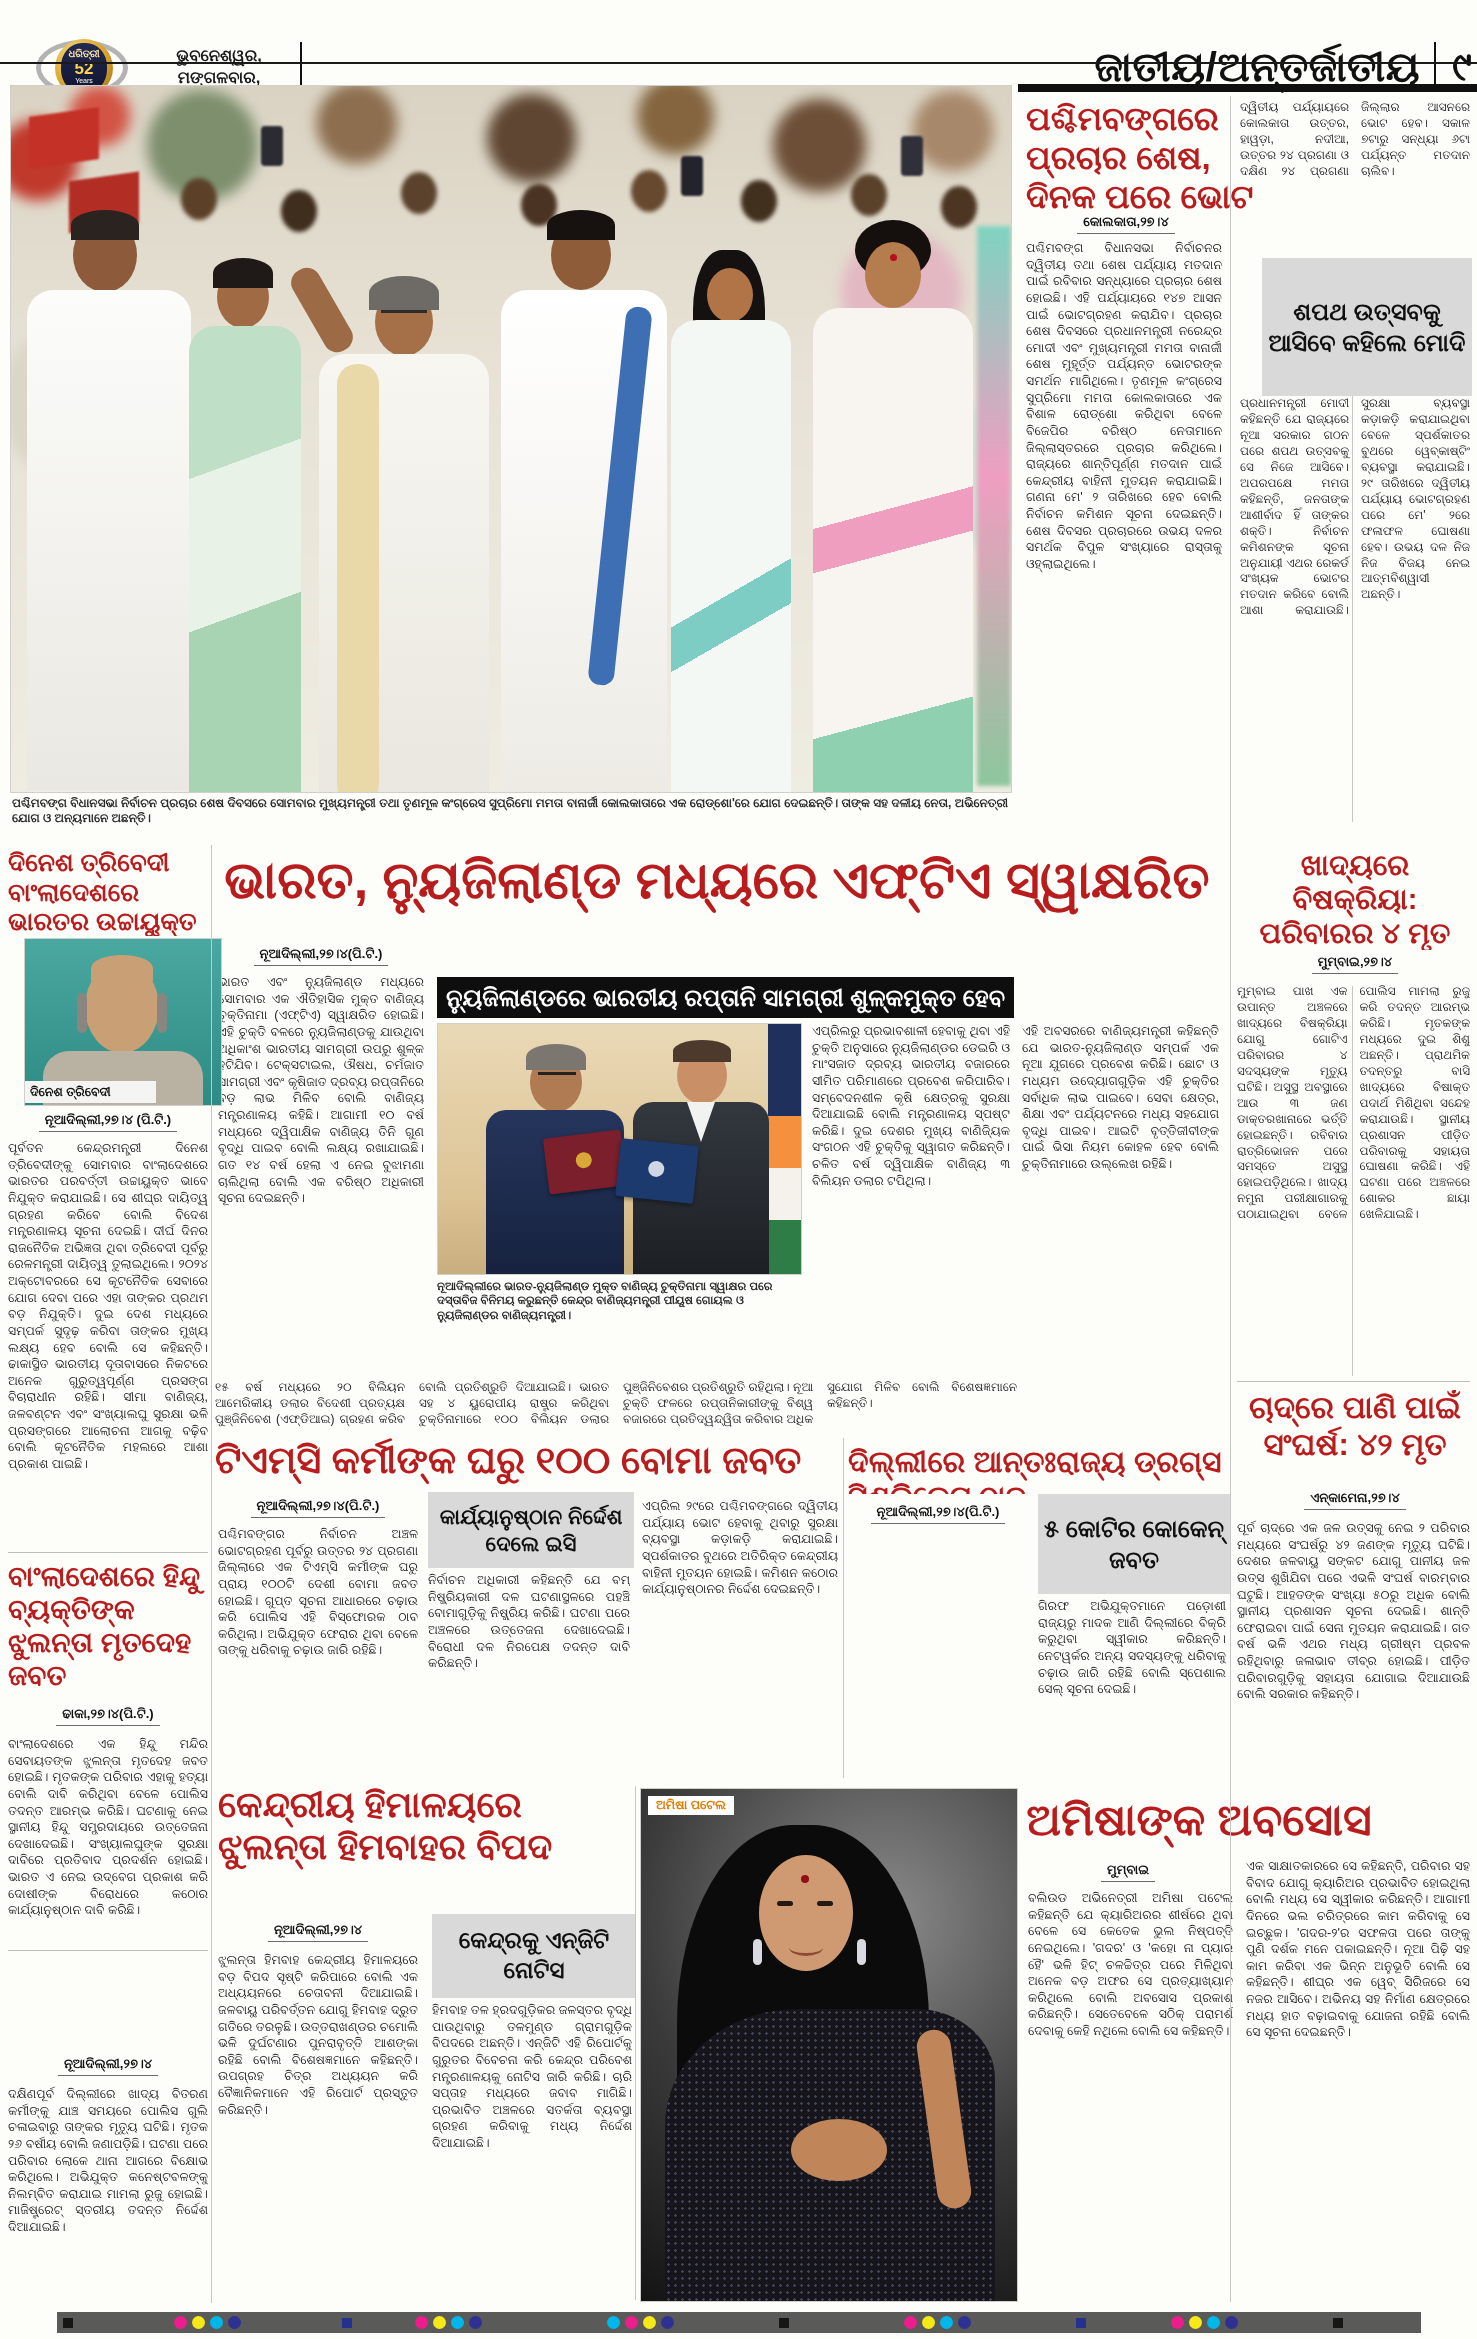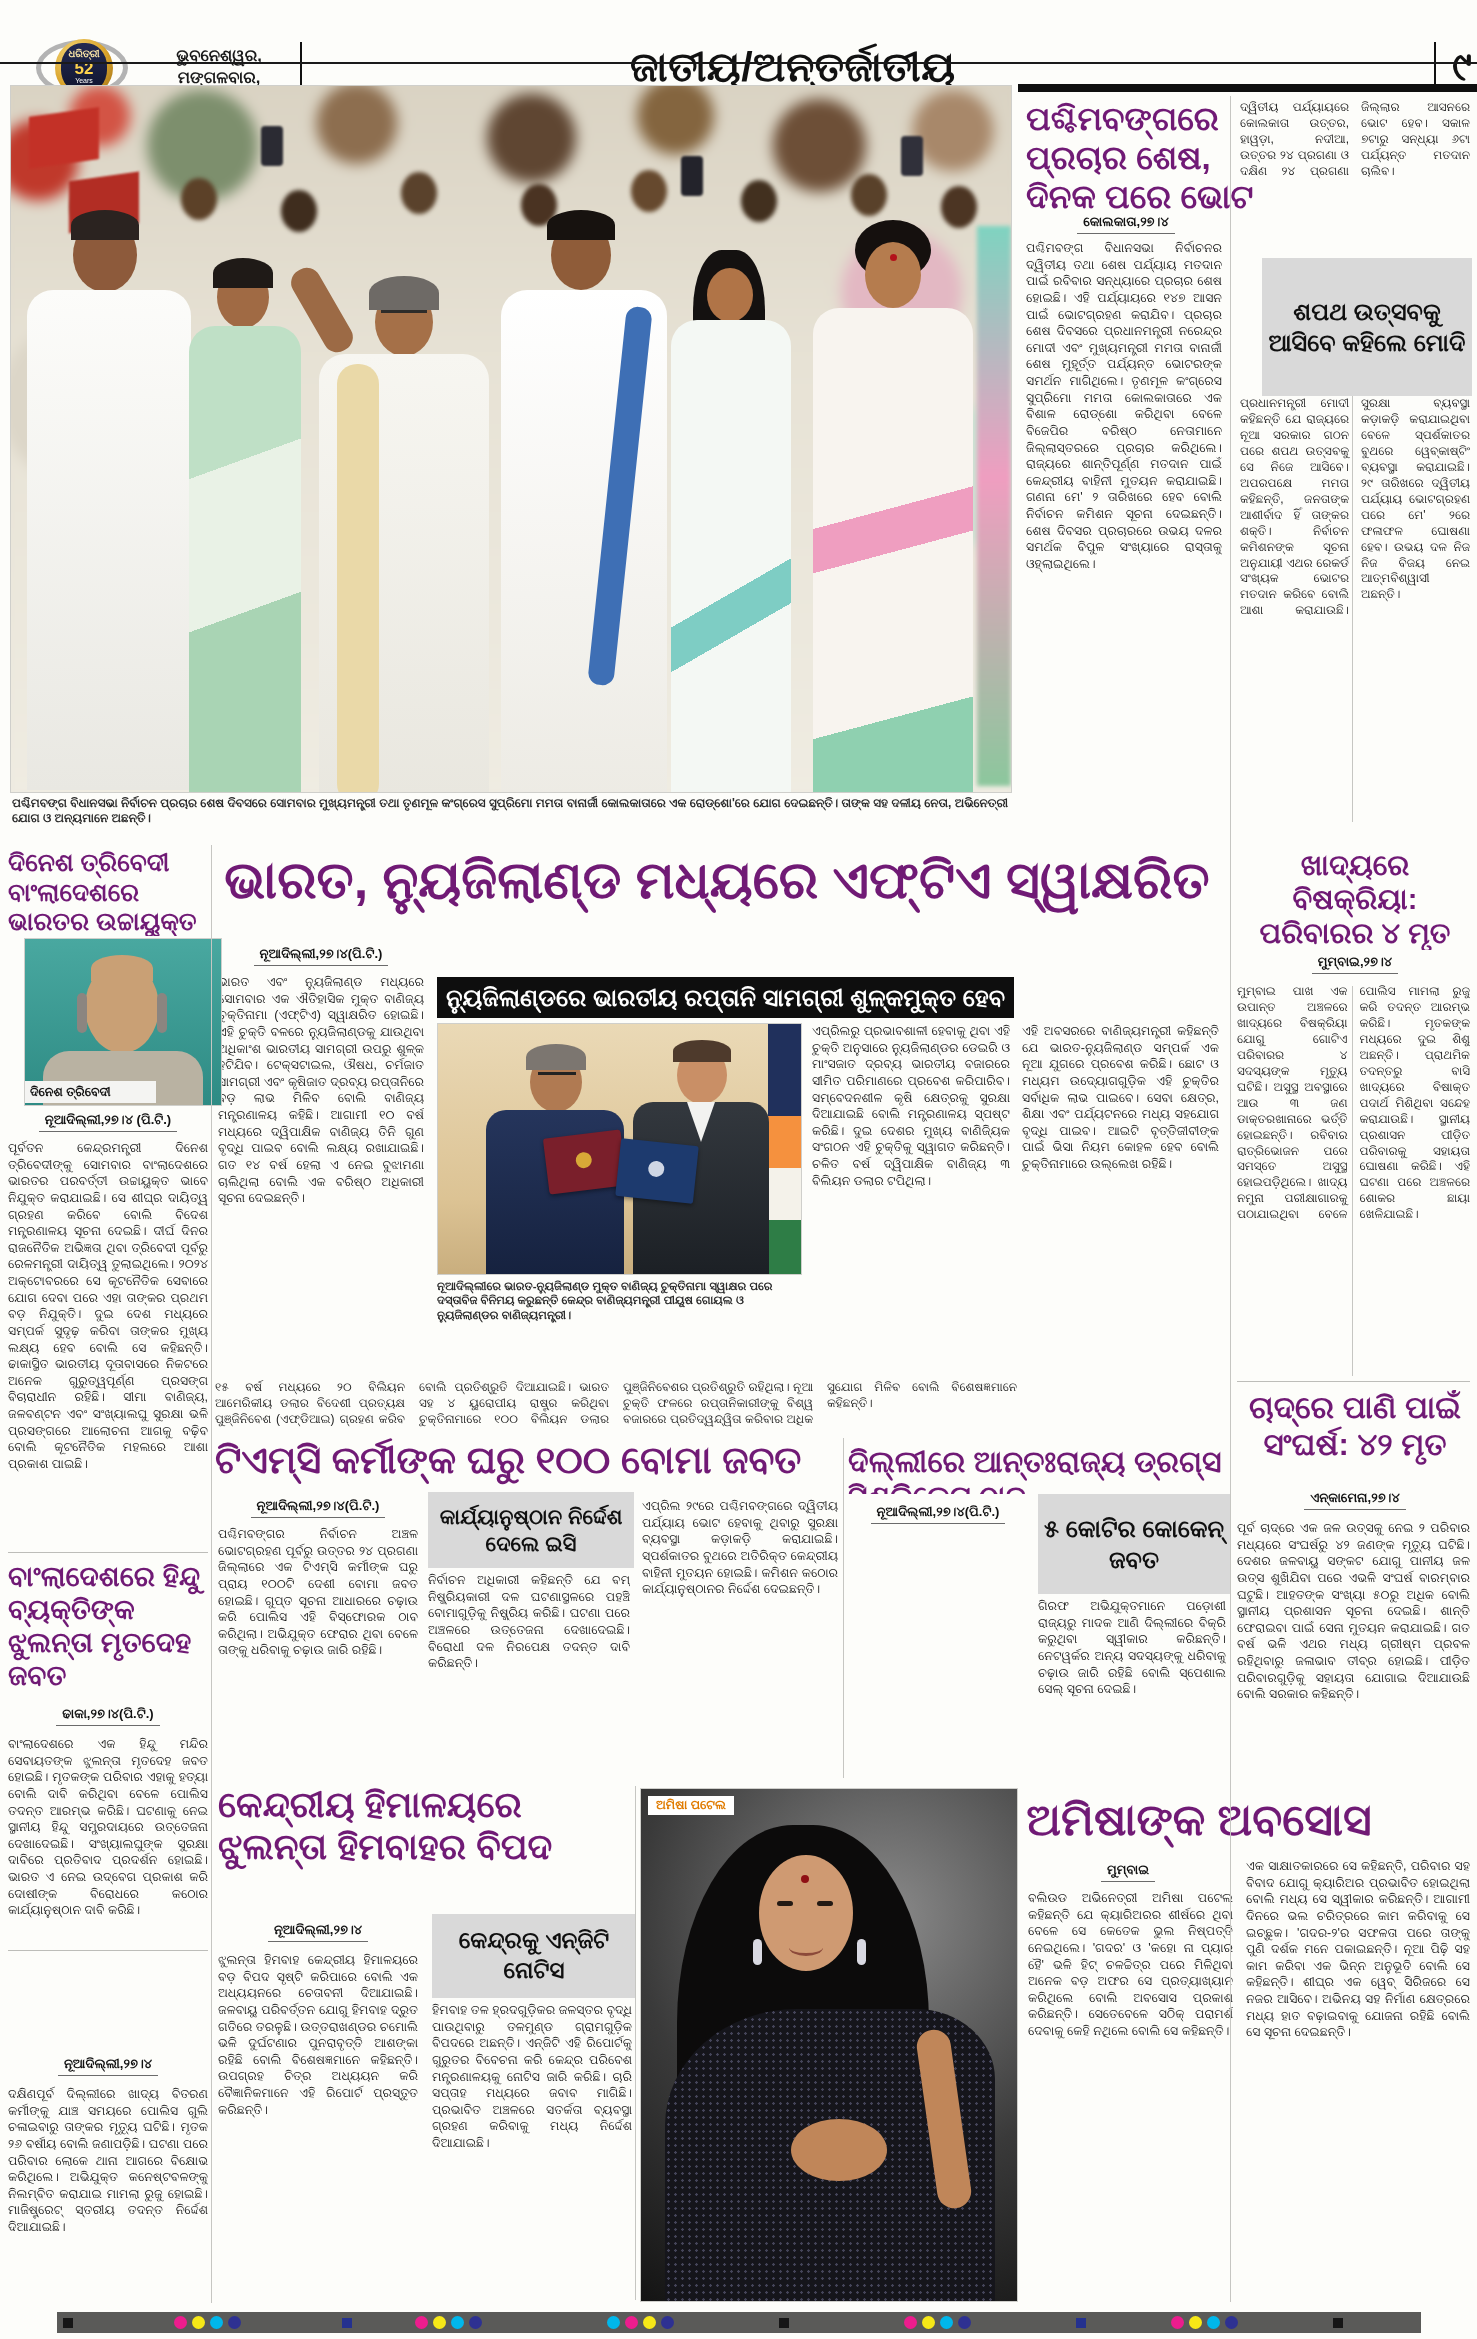--- a/index.html
+++ b/index.html
@@ -1,19 +1,19 @@
 <!DOCTYPE html>
 <html lang="or"><head>
 <meta charset="utf-8">
 <style>
   html,body{margin:0;padding:0;background:#e9e9e6;}
   .page{position:relative;width:1477px;height:2339px;background:#fdfdfa;margin:0 auto;
         font-family:"Liberation Sans",sans-serif;color:#111;overflow:hidden;}
   .abs{position:absolute;}
-  .hl{font-weight:700;color:#701a75;line-height:1.18;}
+  .hl{font-weight:700;color:#b91c1c;line-height:1.18;}
   .body-text{font-size:12.5px;line-height:1.33;text-align:justify;color:#202020;overflow:hidden;}
   .c2{column-count:2;column-gap:12px;}
   .c5{column-count:5;column-gap:14px;}
   .dl{font-weight:700;font-size:13px;text-align:center;color:#111;}
   .dl span{display:inline-block;border-bottom:1.5px solid #6b6b6b;padding:0 6px 3px;}
   .gbox{background:#d9d9d9;font-weight:700;text-align:center;color:#101010;
         display:flex;align-items:center;justify-content:center;line-height:1.3;}
   .kick{background:#0e0e0e;color:#ffffff;font-weight:700;text-align:center;}
   .vr{width:1px;background:#c6c6c2;}
   .hr{height:1px;background:#bdbdb9;}
@@ -81,21 +81,21 @@
         <div class="l1">ଧରିତ୍ରୀ</div>
         <div class="l2">52</div>
         <div class="l3">Years</div>
       </div>
     </div>
     <div class="abs mast-date" style="left:134px;top:8px;width:150px;text-align:center;">
       <div>ଭୁବନେଶ୍ୱର, ମଙ୍ଗଳବାର,</div>
       <div>୨୮ ଏପ୍ରିଲ, ୨୦୨୭</div>
     </div>
     <div class="abs" style="left:290px;top:6px;width:2px;height:50px;background:#111;"></div>
-    <div class="abs sect" style="left:620px;top:8px;width:790px;">ଜାତୀୟ/ଅନ୍ତର୍ଜାତୀୟ</div>
+    <div class="abs sect" style="left:620px;top:8px;width:790px;text-align:right;">ଜାତୀୟ/ଅନ୍ତର୍ଜାତୀୟ</div>
     <div class="abs" style="left:1424px;top:6px;width:2px;height:50px;background:#111;"></div>
     <div class="abs pgnum" style="left:1432px;top:8px;width:40px;text-align:center;">୯</div>
   </div>
   <div class="abs" style="left:0;top:62px;width:1477px;height:2px;background:#1a1a1a;"></div>
   <div class="abs" style="left:1018px;top:84px;width:459px;height:8px;background:#101010;"></div>
 
   <div class="abs photo" style="left:10px;top:85px;width:1000px;height:706px;">
     <div class="lp-bg"></div>
 
     <div class="head" style="left:60px;top:100px;width:36px;height:42px;background:#503823;filter:blur(2px);

